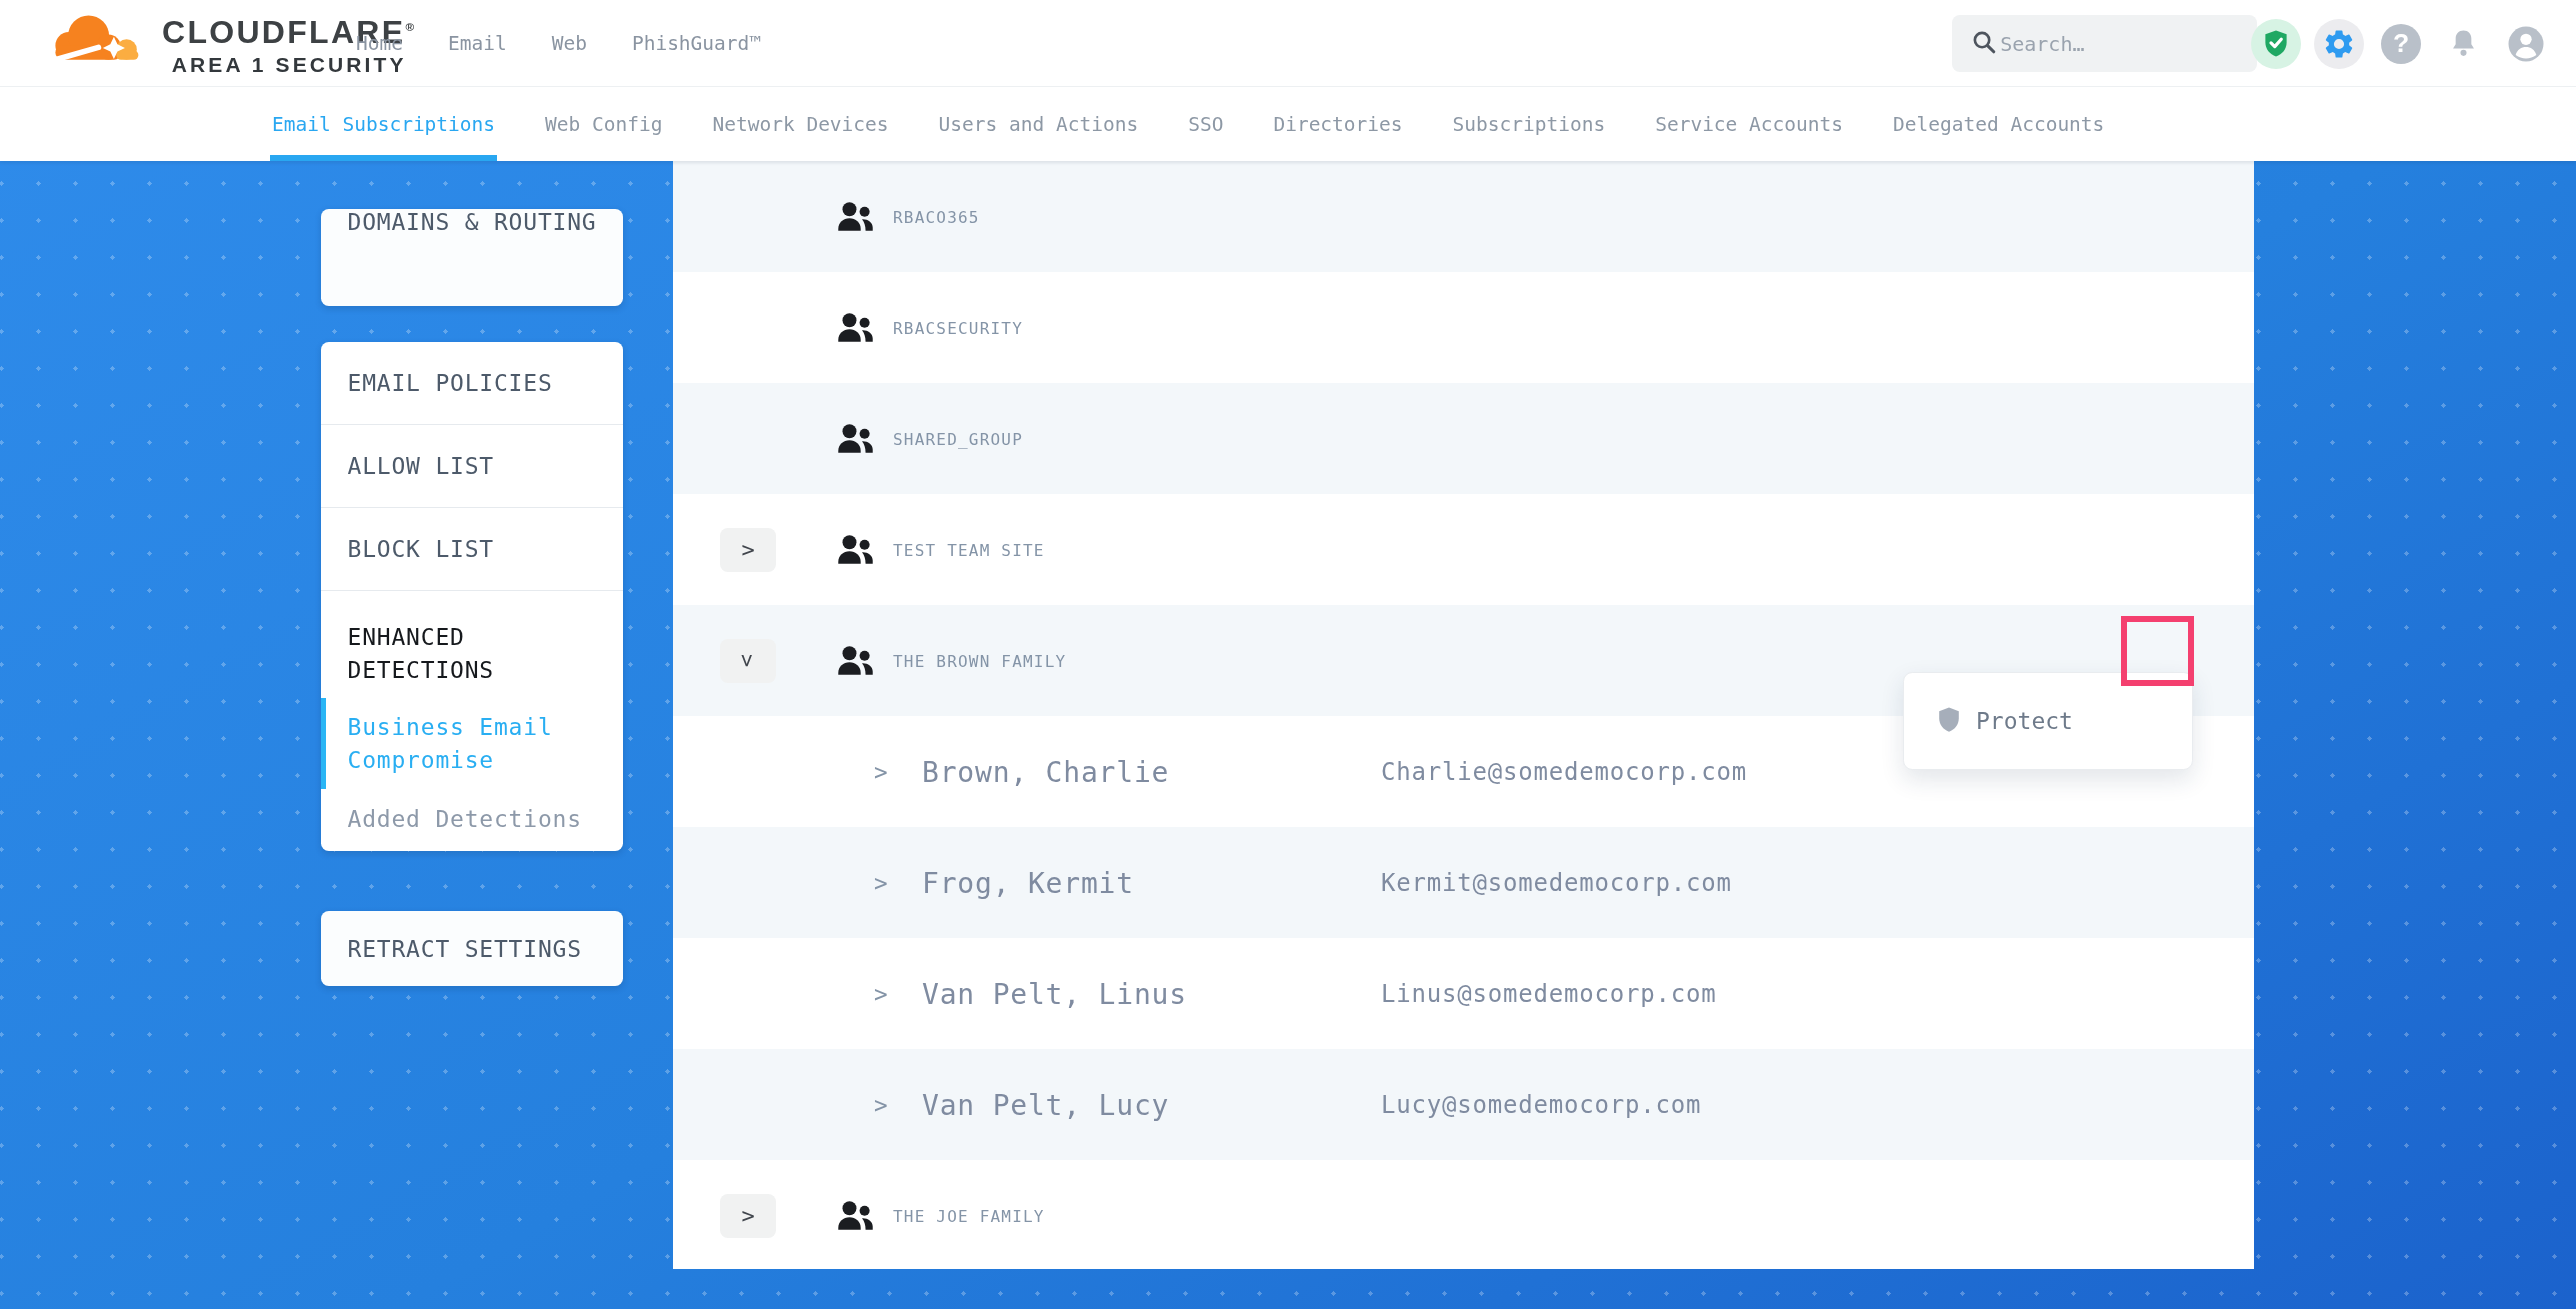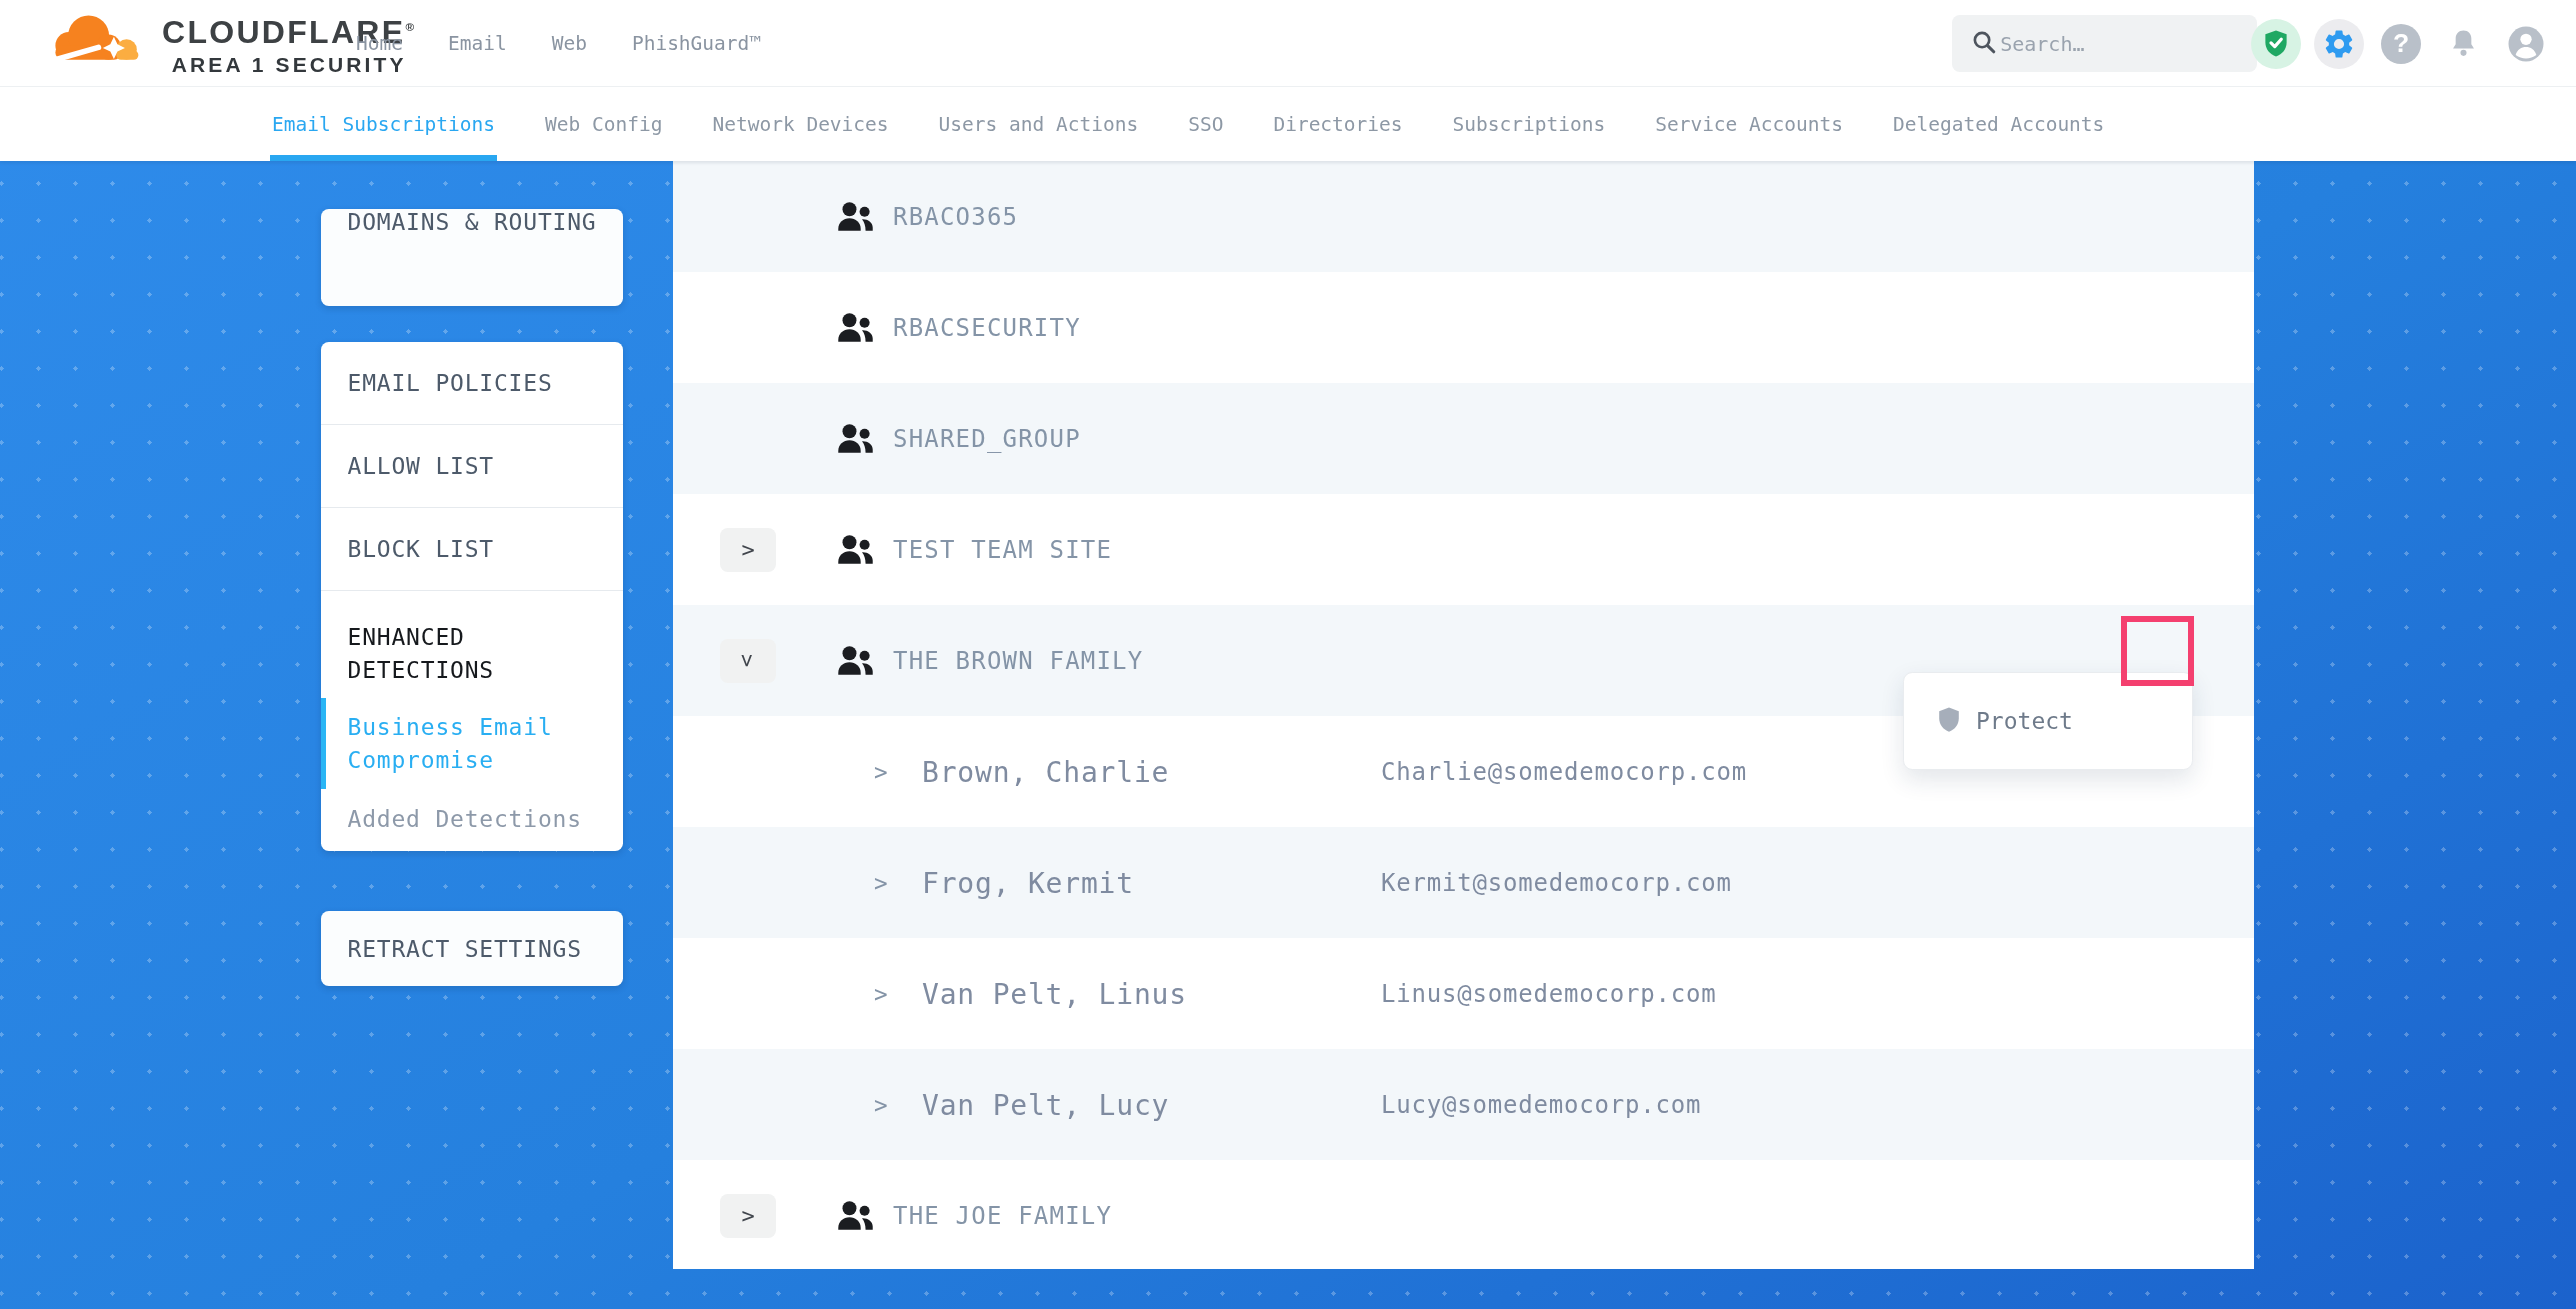--- a/index.html
+++ b/index.html
@@ -65,21 +65,21 @@
   
   .panel{position:absolute;left:673px;top:161px;width:1581px;height:1108px;background:#fff;z-index:1;}
   .row{position:relative;height:111px;}
   .row.alt{background:#f3f7fa;}
   .vc{position:absolute;top:50%;transform:translateY(-50%);}
   .expander{left:47px;width:56px;height:44px;border-radius:7.8px;background:#f1f2f2;
     display:flex;align-items:center;justify-content:center;font-size:22px;color:#41464d;cursor:pointer;}
   .expander .gl{display:inline-block;}
   .expander.expanded .gl{transform:rotate(90deg);}
   .gicon{left:163px;width:39px;height:34px;}
-  .gname{left:220px;font-size:24px;color:#8494a7;letter-spacing:1.2px;}
+  .gname{left:220px;font-size:16px;color:#8494a7;letter-spacing:1.2px;}
   .mchev{left:201px;font-size:22.6px;color:#8494a7;}
   .mname{left:249px;font-size:28px;color:#7f8ba0;letter-spacing:0.8px;}
   .email{left:708px;font-size:24px;color:#7f8ba0;letter-spacing:0.8px;}
 
   
   .popup{position:absolute;left:1903px;top:672px;width:290px;height:98px;background:#fff;
     border:0.8px solid #e9ecef;border-radius:9.3px;z-index:6;display:flex;align-items:center;
     gap:13px;padding-left:31px;box-shadow:0 9.3px 23px rgba(25,50,85,.12);cursor:pointer;}
   .popup-label{font-size:23px;color:#6e7a8a;}
   .pinkbox{position:absolute;left:2121px;top:616px;width:73px;height:70px;

